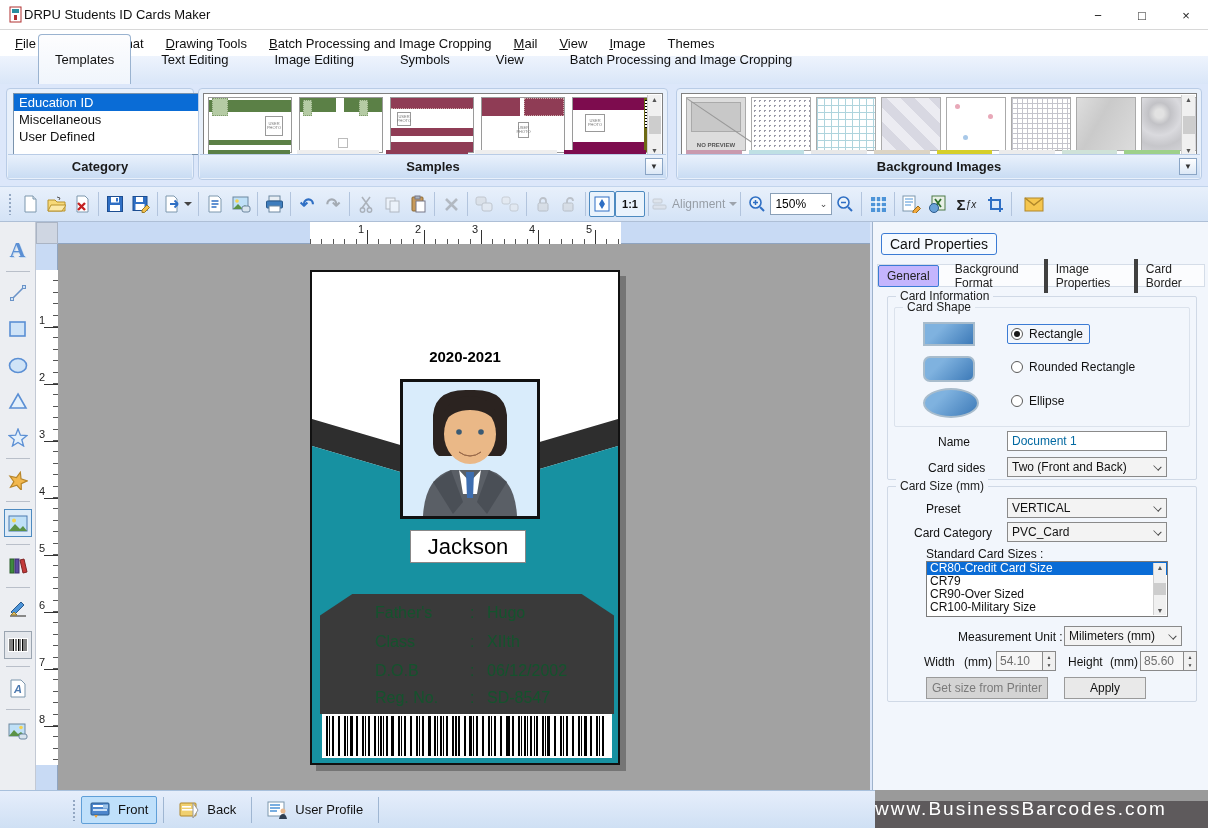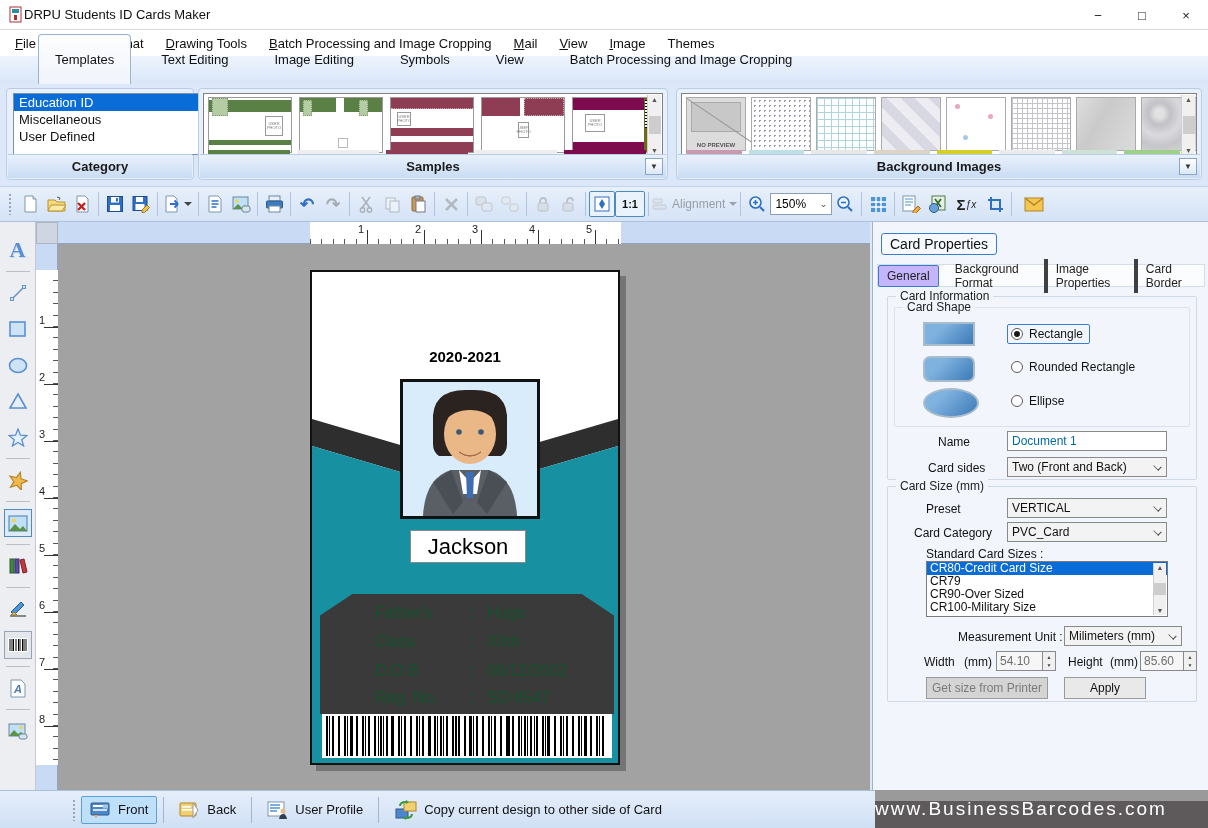--- a/index.html
+++ b/index.html
@@ -727,30 +727,19 @@
     <div class="bbtn">
       <svg width="22" height="18" viewBox="0 0 22 18">
           <rect x="1" y="1" width="16" height="14" fill="#fff" stroke="#7d97ad"></rect>
           <path d="M3 4h10M3 7h10M3 10h7" stroke="#4d94d8" stroke-width="1.3"></path>
           <circle cx="16" cy="10" r="2.5" fill="#e8b98f"></circle>
           <path d="M12 18q1-5 4-5t4 5z" fill="#2e3e52"></path>
         </svg>
       <span>User Profile</span>
     </div>
     <div class="bsep"></div>
-    <div class="bbtn">
-      <svg width="24" height="20" viewBox="0 0 24 20">
-          <rect x="2" y="9" width="12" height="9" fill="#4d86cc" stroke="#2a5a8c"></rect>
-          <rect x="10" y="2" width="12" height="9" fill="#f0d070" stroke="#b0872a"></rect>
-          <path d="M6 6q0-4 6-4" fill="none" stroke="#3e9a3e" stroke-width="2"></path>
-          <path d="M12 0l3 2-3 2z" fill="#3e9a3e"></path>
-          <path d="M18 14q0 4-6 4" fill="none" stroke="#3e9a3e" stroke-width="2"></path>
-          <path d="M12 16l-3 2 3 2z" fill="#3e9a3e"></path>
-        </svg>
-      <span>Copy current design to other side of Card</span>
-    </div>
   </div>
 
   <div class="branding">
     <span>www.BusinessBarcodes.com</span>
   </div>
 
 </div>
 
 </body></html>

